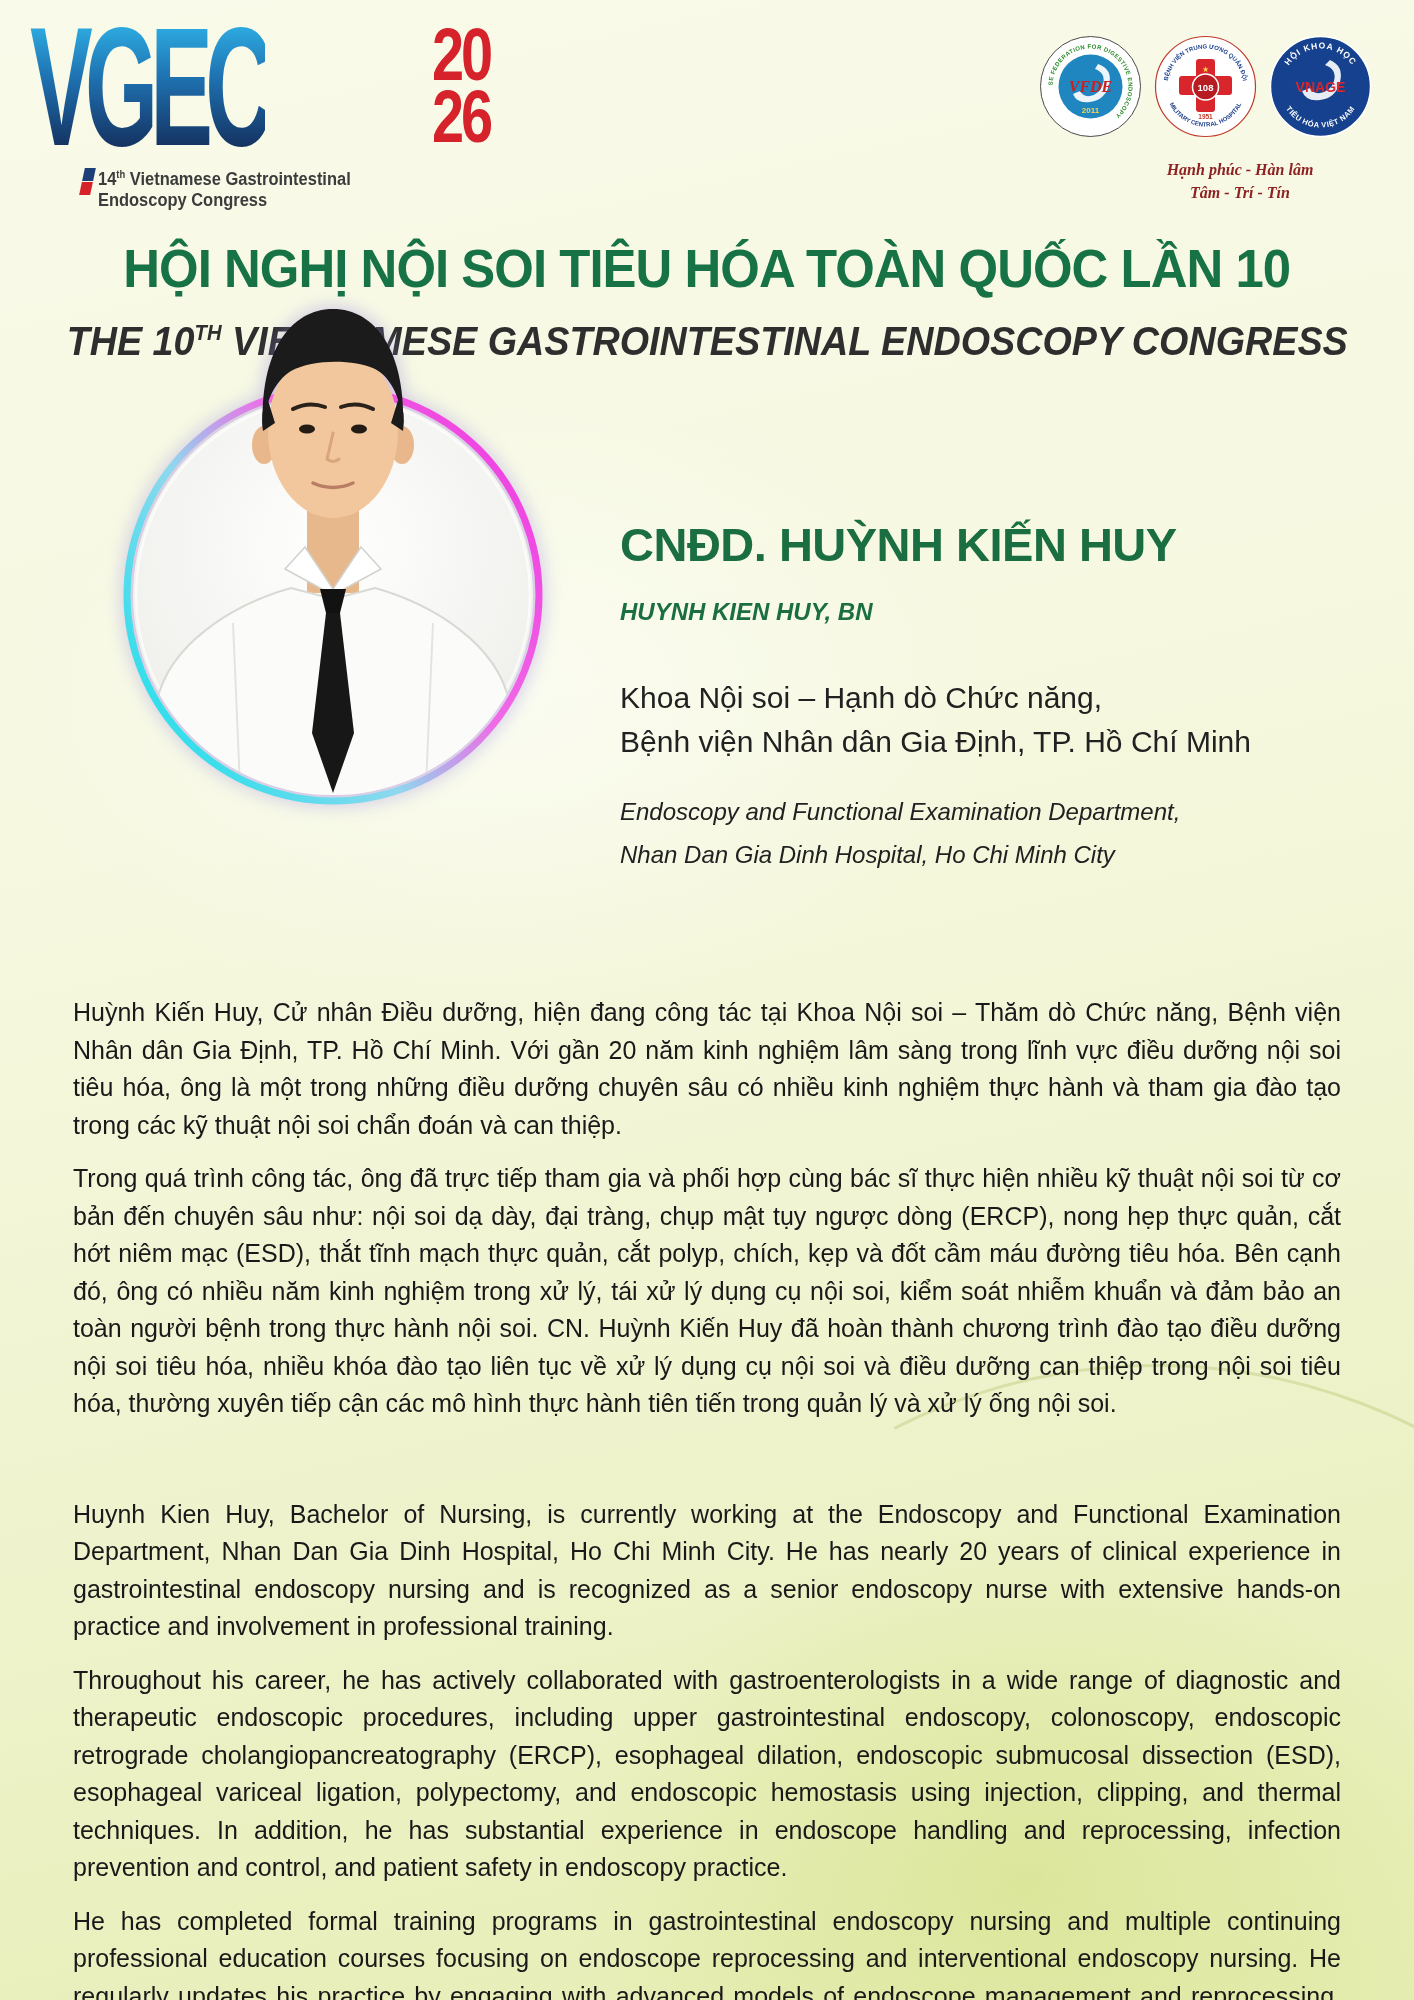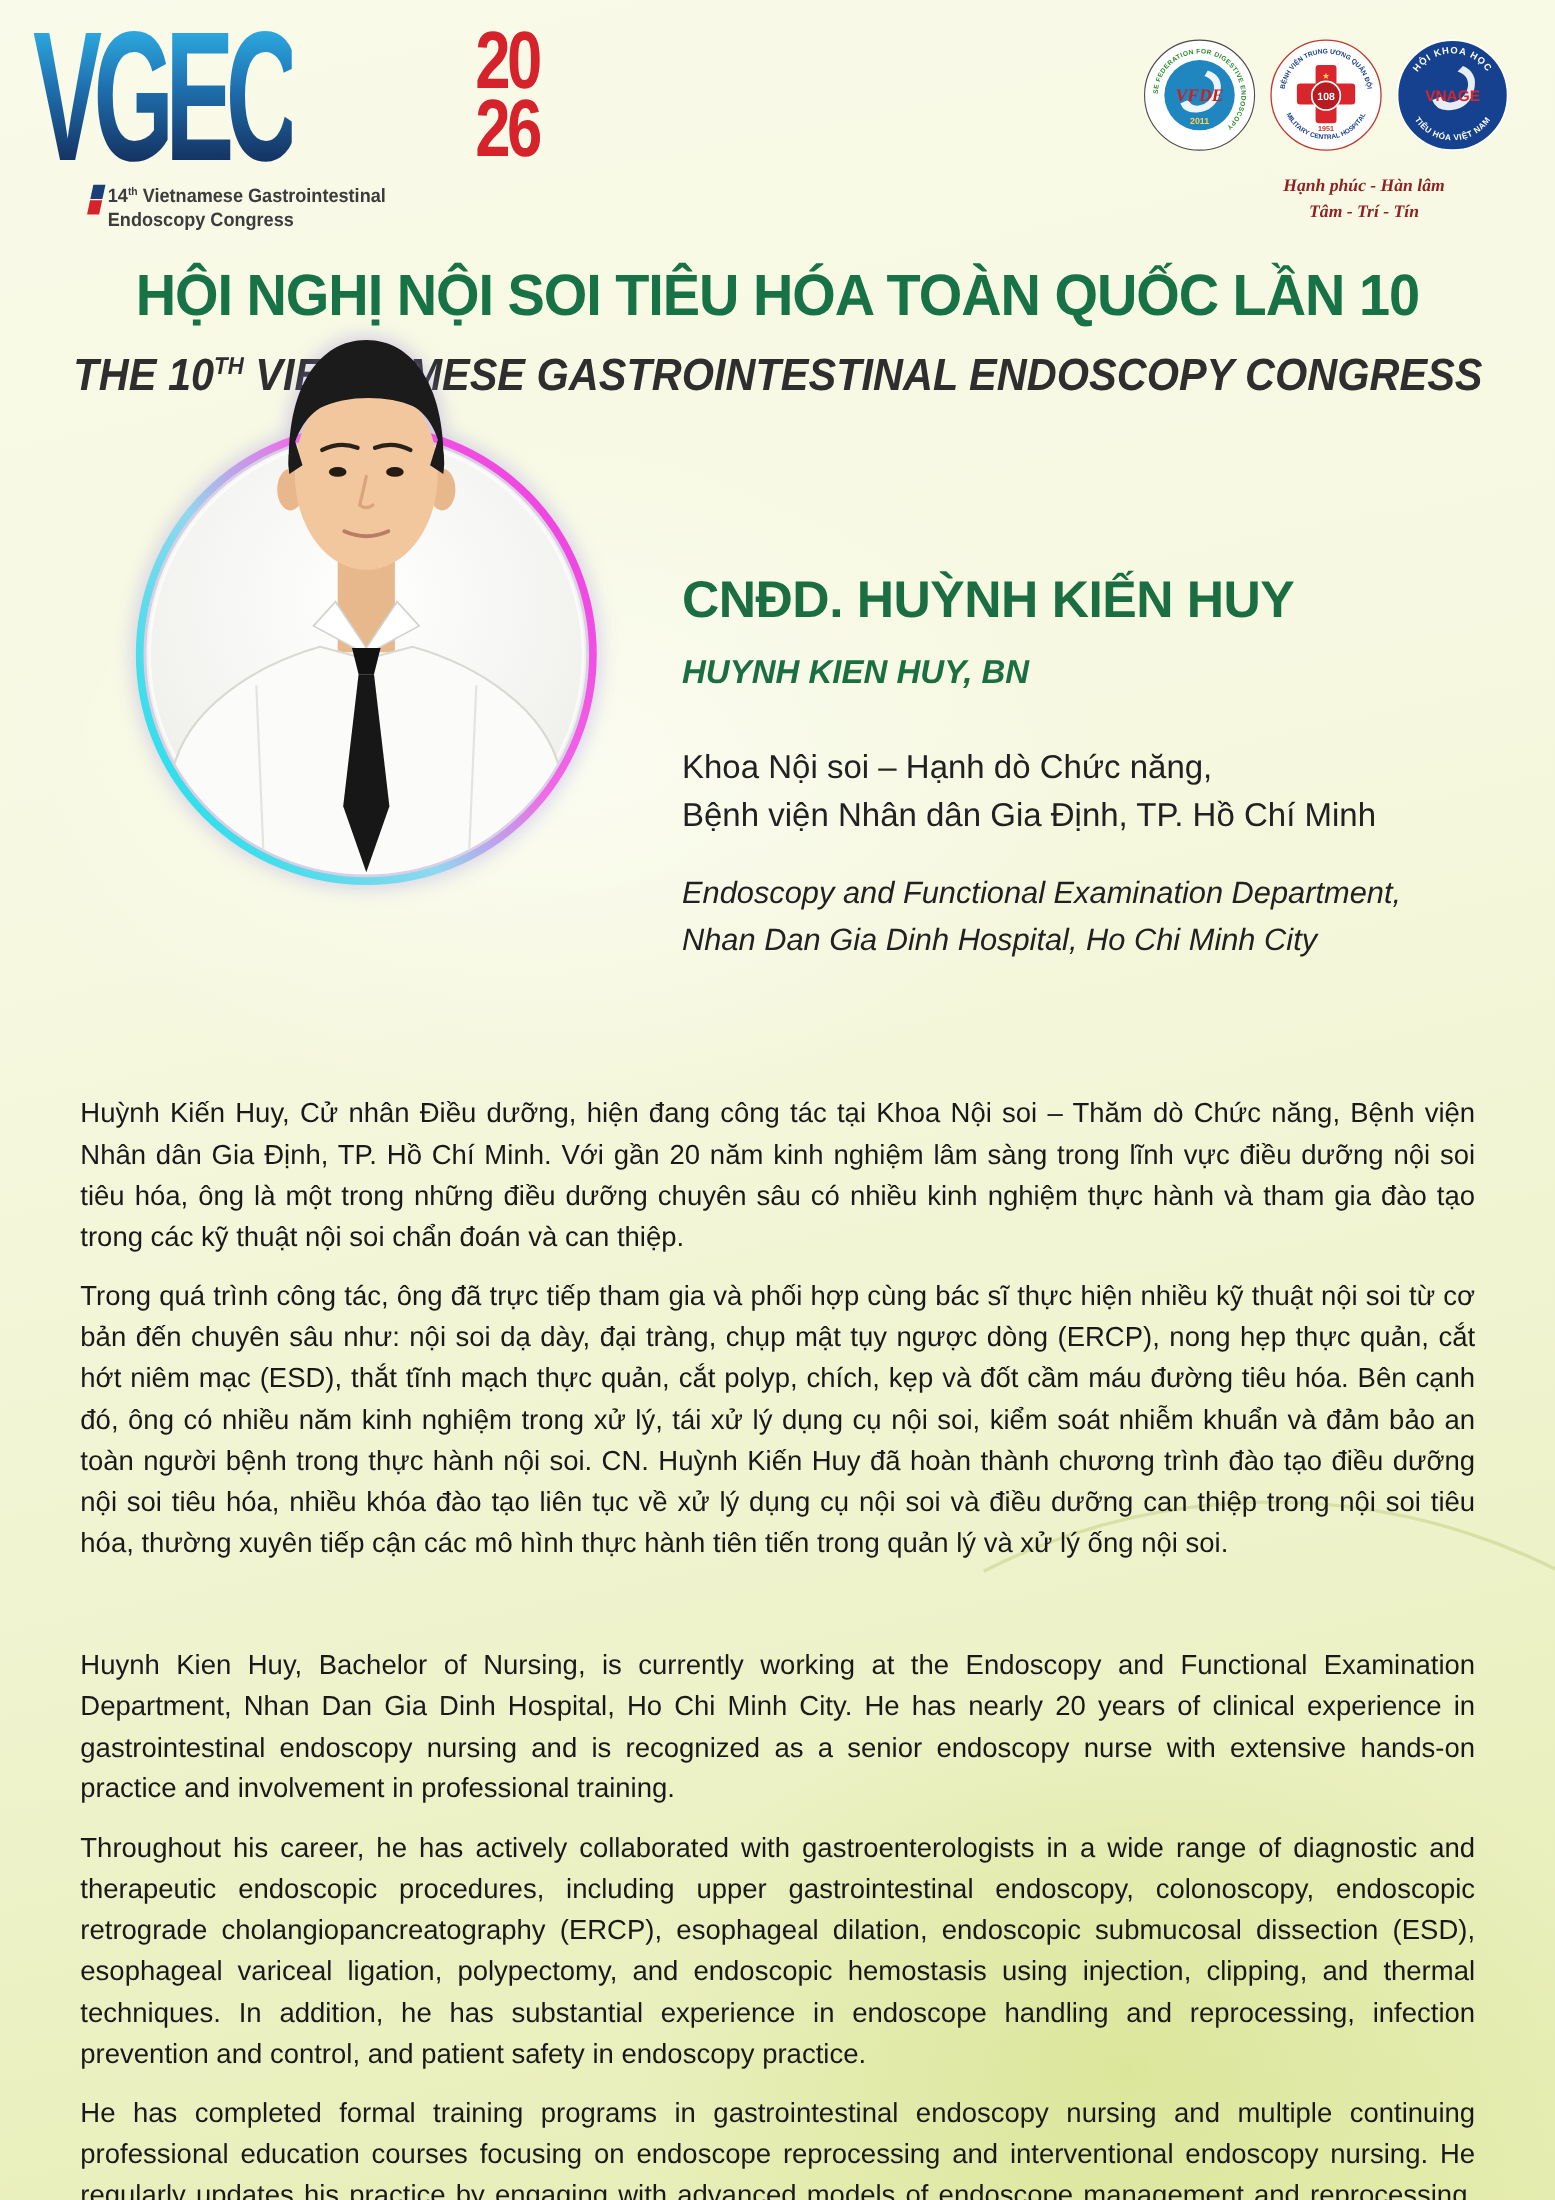--- a/index.html
+++ b/index.html
@@ -57,23 +57,23 @@
   .title-en .inner{display:inline-block;transform:scaleX(.92);transform-origin:center;letter-spacing:0px;}
   .title-en sup{font-size:22px;}
 
   
   .portrait{position:absolute;left:113px;top:293px;width:440px;height:517px;
     filter:drop-shadow(0 0 9px rgba(240,70,220,.30)) drop-shadow(0 0 9px rgba(30,215,230,.22));}
 
   
   .speaker{position:absolute;left:620px;top:518px;width:720px;}
   .sp-name{color:#1b6e41;font-weight:bold;font-size:47px;line-height:54px;letter-spacing:-0.5px;margin:0 0 22px 0;}
-  .sp-name-en{color:#1b6e41;font-weight:bold;font-style:italic;font-size:30px;line-height:36px;margin:0 0 46px 0;}
+  .sp-name-en{color:#1b6e41;font-weight:bold;font-style:italic;font-size:24px;line-height:36px;margin:0 0 46px 0;}
   .sp-dept-vi{color:#212121;font-size:30px;line-height:44px;margin:0 0 26px 0;}
-  .sp-dept-en{color:#212121;font-size:28px;line-height:43px;font-style:italic;margin:0;}
+  .sp-dept-en{color:#212121;font-size:24px;line-height:43px;font-style:italic;margin:0;}
 
   
   .bio{position:absolute;left:57px;top:978px;width:1300px;color:#191919;
     font-size:25px;line-height:1.5;text-align:justify;}
   .bio p{margin:16px;}
   .bio .block-gap{height:41px;}
 </style>
 </head>
 <body>
 

